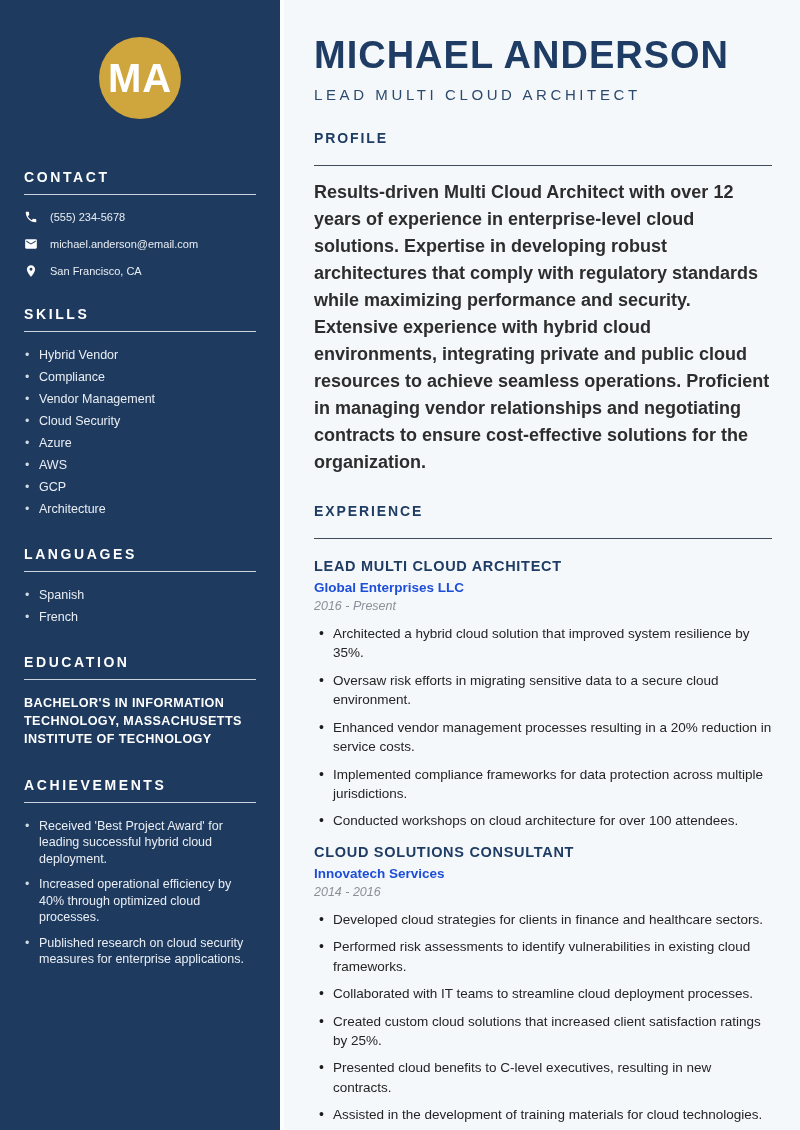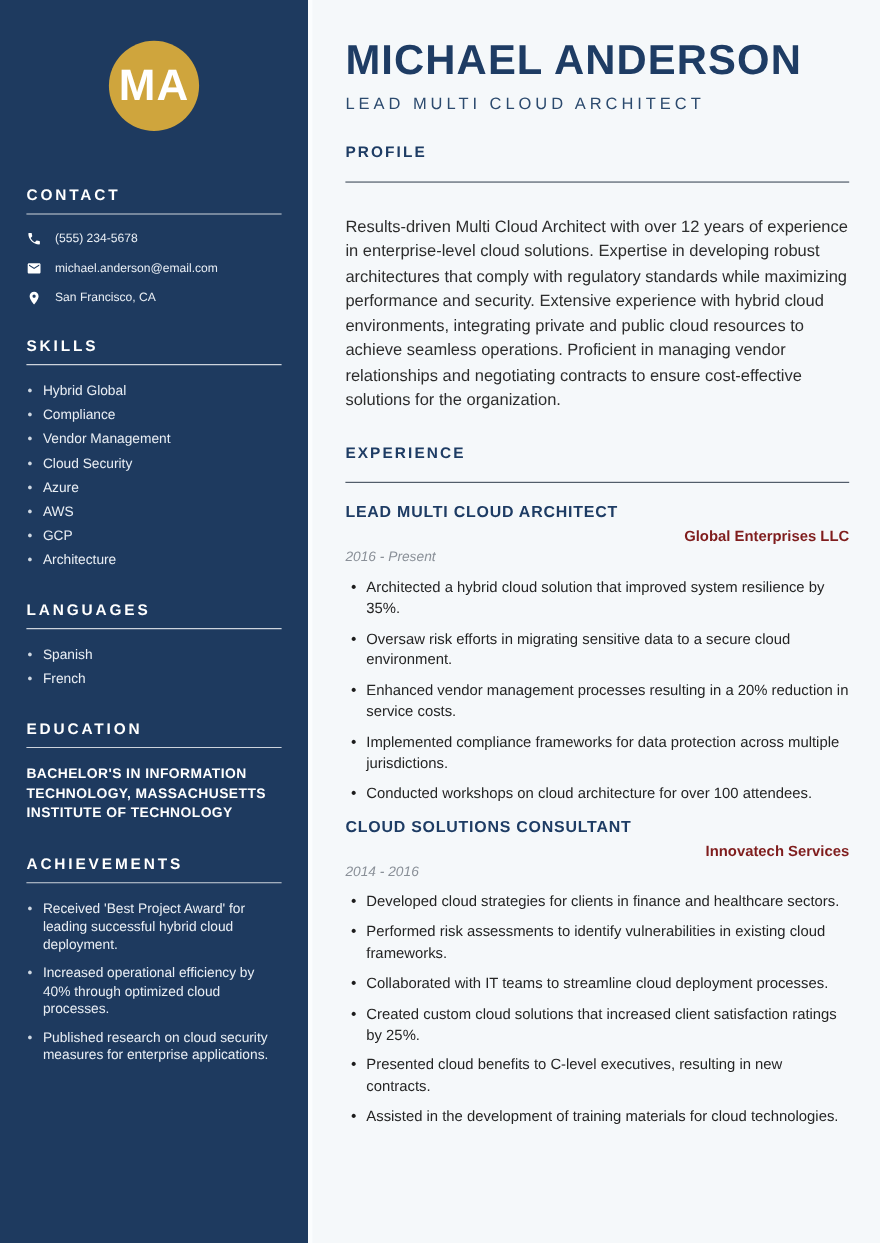--- a/index.html
+++ b/index.html
@@ -27,25 +27,25 @@
   .ach-list li { line-height:16.5px; margin-bottom:9px; }
   .degree { font-size:12.6px; font-weight:700; letter-spacing:0.4px; line-height:1.42;
             color:#ffffff; text-transform:uppercase; }
 
   
   .main { flex:1; background:#f5f8fa; padding:36px 28px 20px 30px; border-left:4px solid #fbfdfe; }
   .name { font-size:38px; font-weight:700; color:#1e3c64; letter-spacing:1px; line-height:1.05; }
   .subtitle { margin-top:10px; font-size:15px; font-weight:500; letter-spacing:3.6px; color:#2c4a6e; }
   .main-heading { margin-top:27px; font-size:14px; font-weight:700; color:#1e3c64;
                   letter-spacing:1.9px; padding-bottom:19px; border-bottom:1.5px solid #414c5a; }
-  .profile-text { margin-top:30px; font-size:15px; line-height:1.5; color:#2d2d2d; }
+  .profile-text { margin-top:13px; font-size:18px; line-height:1.5; color:#2d2d2d;font-weight:bold; }
   .job { margin-top:19px; }
   .job + .job { margin-top:13px; }
   .job-title { font-size:14.5px; font-weight:700; color:#1e3c64; letter-spacing:0.7px; }
-  .job-company { margin-top:6px; font-size:13.5px; font-weight:700; color:#7f1d1d;text-align:right; }
+  .job-company { margin-top:6px; font-size:13.5px; font-weight:700; color:#1d4ed8; }
   .job-dates { margin-top:4px; font-size:12.5px; font-style:italic; color:#8a9098; }
   .job-bullets { list-style:none; margin-top:11px; }
   .job-bullets li { position:relative; padding-left:19px; font-size:13.5px; line-height:1.44;
                     margin-bottom:8px; color:#242424; }
   .job-bullets li::before { content:"•"; position:absolute; left:5px; top:-1px; color:#1c1c1c; font-size:14px; }
 </style>
 </head>
 <body>
 
 <div class="page">
@@ -80,21 +80,21 @@
         </span>
         <span>San Francisco, CA</span>
       </div>
     </section>
 
     <section class="side-section">
       <div class="side-heading">SKILLS</div>
       <hr class="side-rule">
       <ul class="side-list">
 
-      <li>Hybrid Global</li>
+      <li>Hybrid Vendor</li>
           <li>Compliance</li>
           <li>Vendor Management</li>
           <li>Cloud Security</li>
           <li>Azure</li>
           <li>AWS</li>
           <li>GCP</li>
           <li>Architecture</li>
         </ul>
     </section>
 

